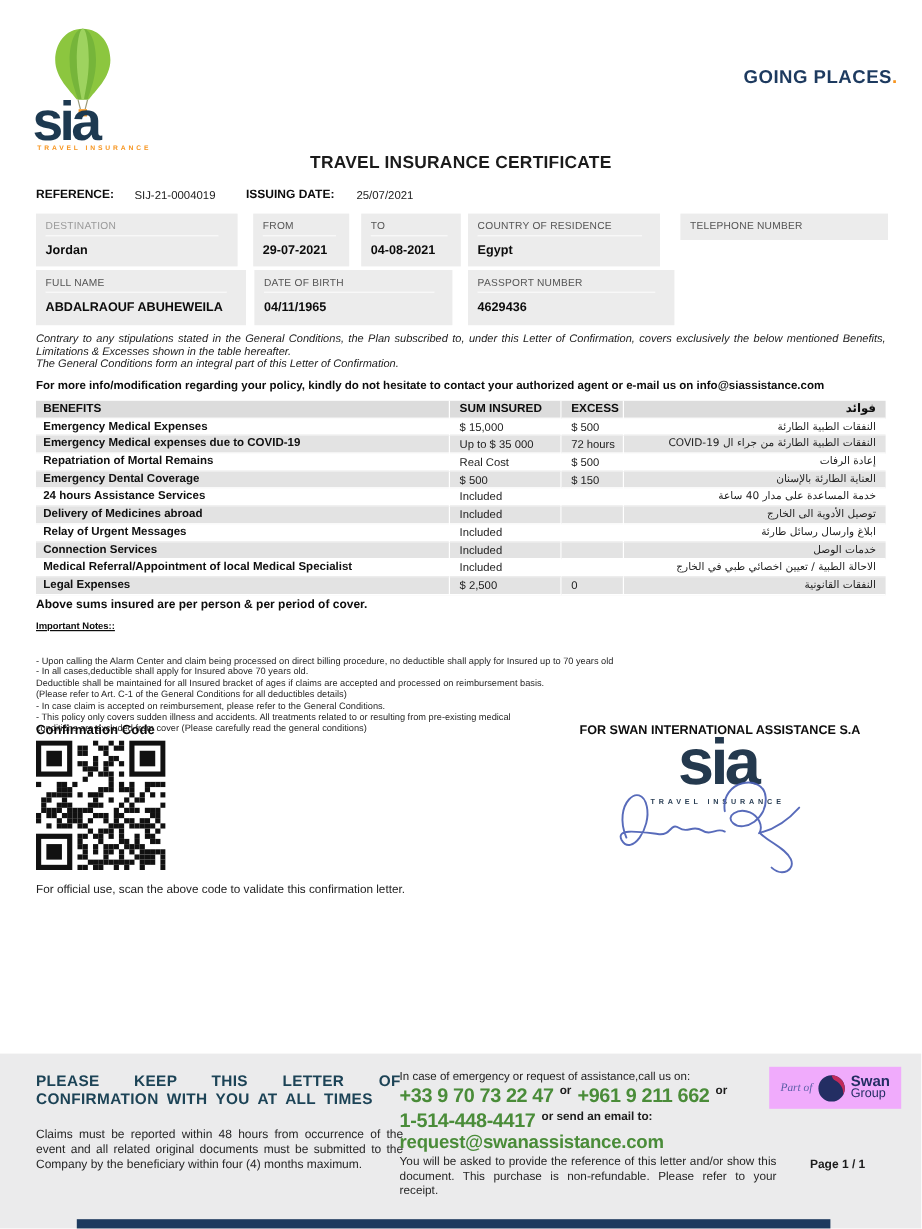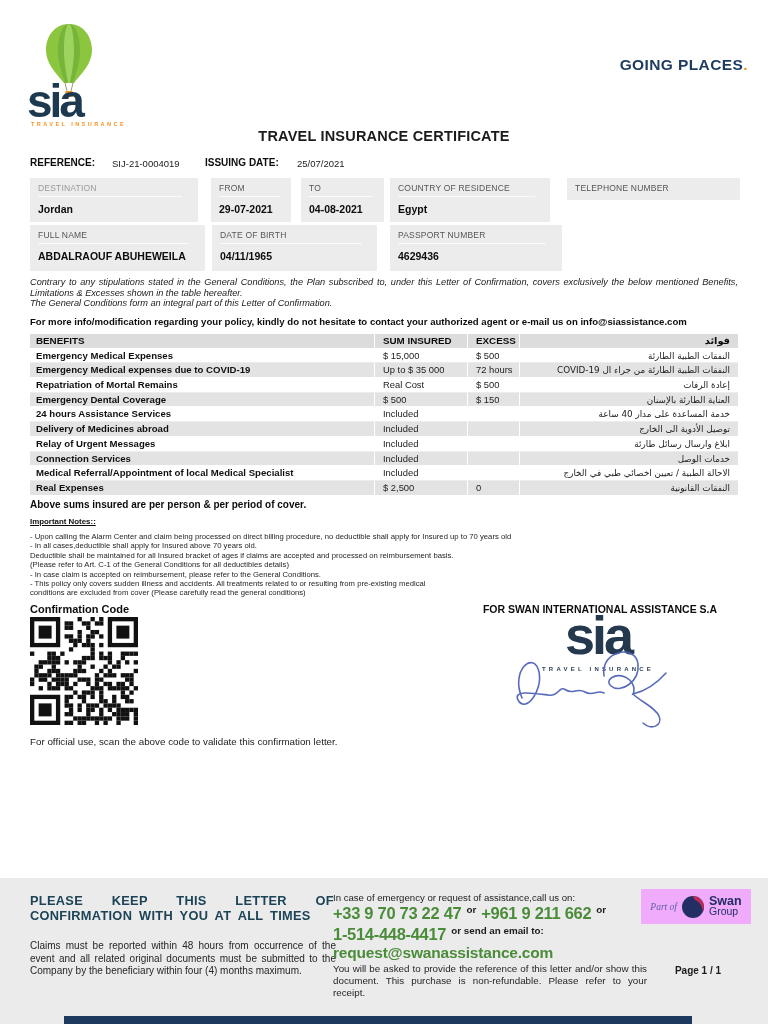--- a/index.html
+++ b/index.html
@@ -38,21 +38,21 @@
   .c2{width:52px;padding-left:8px;font-size:9.4px;color:#222;}
   .c3{width:218px;padding-right:8px;text-align:right;direction:rtl;font-size:8.8px;color:#222;
       font-family:"DejaVu Sans",sans-serif;border-right:none !important;background:#e3e3e3;}
   .thead>div{background:#dcdcdc !important;font-weight:bold;font-size:9.8px;color:#0d0d0d;}
   .rw>div{background:#fff;border-bottom-color:#ededed;}
   .rg>div{background:#e3e3e3;}
 
   #per-person{left:30px;top:499px;font-size:10px;font-weight:bold;color:#0d0d0d;}
 
   #notes{left:30px;top:517px;width:708px;}
-  #notes-heading{font-size:7.9px;font-weight:bold;text-decoration:underline;color:#0d0d0d;margin-bottom:6px;}
+  #notes-heading{font-size:7.9px;font-weight:bold;text-decoration:underline;color:#0d0d0d;margin-bottom:20px;}
   .nline{font-size:7.7px;line-height:9.4px;color:#1e1e1e;}
 
   #conf-heading{left:30px;top:603px;font-size:11px;font-weight:bold;color:#0d0d0d;}
   #qr{left:30px;top:617px;}
   #official-use{left:30px;top:736px;font-size:9.8px;color:#222;}
 
   #sig-heading{left:450px;top:603px;width:300px;text-align:center;font-size:10.5px;font-weight:bold;color:#0d0d0d;}
   #sig-brand{left:448px;top:608px;width:300px;text-align:center;font-weight:bold;font-size:54px;
              letter-spacing:-3px;color:#24394e;line-height:1;}
   #sig-brand-sub{left:448px;top:666px;width:300px;text-align:center;font-size:6px;font-weight:bold;
@@ -167,21 +167,21 @@
         <div class="c2"></div>
         <div class="c3">خدمات الوصل</div>
       </div>
       <div class="trow rw">
         <div class="c0">Medical Referral/Appointment of local Medical Specialist</div>
         <div class="c1">Included</div>
         <div class="c2"></div>
         <div class="c3">الاحالة الطبية / تعيين اخصائي طبي في الخارج</div>
       </div>
       <div class="trow rg">
-        <div class="c0">Real Expenses</div>
+        <div class="c0">Legal Expenses</div>
         <div class="c1">$ 2,500</div>
         <div class="c2">0</div>
         <div class="c3">النفقات القانونية</div>
       </div>
     </div>
 
   <div class="abs" id="per-person">Above sums insured are per person &amp; per period of cover.</div>
 
   <div class="abs" id="notes">
     <div id="notes-heading">Important Notes::</div>

